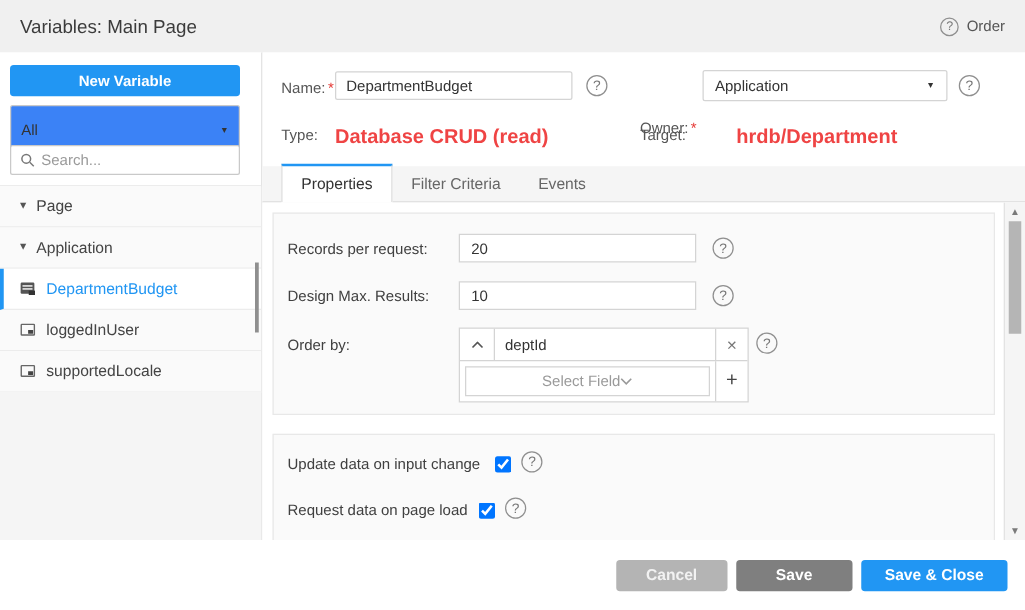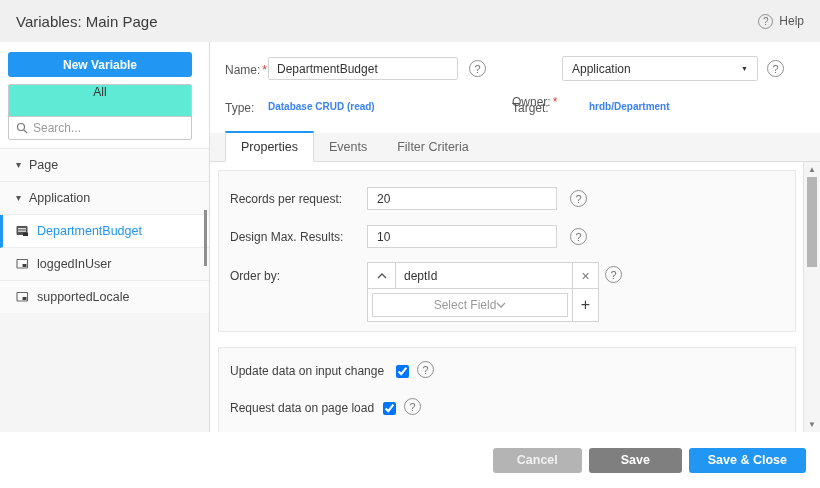--- a/index.html
+++ b/index.html
@@ -15,23 +15,23 @@
   .help-circle { width:15px; height:15px; border:1px solid #8f8f8f; border-radius:50%;
                  display:inline-flex; align-items:center; justify-content:center;
                  font-size:10px; color:#777; background:transparent; }
 
   
   .sidebar { position:absolute; left:0; top:42px; width:210px; height:390px; background:#fff;
              border-right:1px solid #dcdcdc; }
   .btn-new { position:absolute; left:8px; top:10px; width:184px; height:25px; background:#2196f3;
              color:#fff; font-size:12px; font-weight:bold; border:none; border-radius:3px;
              cursor:pointer; font-family:inherit; }
-  .select-all { position:absolute; left:8px; top:42px; width:184px; height:40px; background:#5eead4;
+  .select-all { position:absolute; left:8px; top:42px; width:184px; height:40px; background:#3b82f6;
                 border:1px solid #c9c9c9; border-radius:2px; display:flex; align-items:center;
-                justify-content:space-between; padding:0 8px; font-size:12px; color:#333; cursor:pointer;flex-direction:column; }
+                justify-content:space-between; padding:0 8px; font-size:12px; color:#333; cursor:pointer; }
   .caret-small { font-size:7px; color:#333; }
   .search-box { position:absolute; left:8px; top:74px; width:184px; height:24px; background:#fff;
                 border:1px solid #c9c9c9; border-radius:2px; display:flex; align-items:center;
                 gap:5px; padding:0 7px; }
   .search-box input { border:none; outline:none; background:transparent; width:100%;
                       font-size:12px; color:#333; font-family:inherit; }
   .search-box input::placeholder { color:#9a9a9a; }
   .tree { position:absolute; left:0; top:106px; width:100%; border-top:1px solid #ececec; }
   .tree-row { height:33px; display:flex; align-items:center; gap:8px; padding-left:16px;
               background:#fafafa; border-bottom:1px solid #ececec; font-size:12.5px; color:#444;
@@ -39,21 +39,21 @@
   .tree-row.selected { background:#fff; color:#2196f3; border-left:3px solid #2196f3; padding-left:13px; }
   .tree-caret { font-size:10px; color:#555; line-height:1; }
   .tree-icon { display:inline-flex; }
   .sidebar-filler { position:absolute; left:0; top:271px; width:209px; height:119px; background:#f5f5f5; }
   .sidebar-thumb { position:absolute; right:2px; top:168px; width:3px; height:56px; background:#8f8f8f; }
 
   
   .main { position:absolute; left:210px; top:42px; width:610px; height:390px; background:#fff; }
   .fld-label { position:absolute; font-size:12px; color:#555; }
   .req { color:#e53935; margin-left:2px; }
-  .fld-value { position:absolute; font-size:10px; font-weight:bold; color:#3b82f6; }
+  .fld-value { position:absolute; font-size:16px; font-weight:bold; color:#ef4444; }
   .text-input { position:absolute; height:23px; border:1px solid #d4d4d4; border-radius:2px;
                 font-size:12px; color:#333; padding:0 8px; font-family:inherit; background:#fff; }
   .name-input { left:58px; top:15px; width:190px; }
   .owner-select { position:absolute; left:352px; top:14px; width:196px; height:25px; background:#fff;
                   border:1px solid #d4d4d4; border-radius:2px; display:flex; align-items:center;
                   justify-content:space-between; padding:0 9px; font-size:12px; cursor:pointer; }
   .help-abs { position:absolute; cursor:pointer; }
   .help-lg { width:17px; height:17px; font-size:11px; }
 
   
@@ -109,21 +109,21 @@
 </style>
 </head>
 <body>
 
 <div class="window">
 
   <div class="header">
     <div class="title">Variables: Main Page</div>
     <div class="help">
       <span class="help-circle">?</span>
-      <span>Help</span>
+      <span>Order</span>
     </div>
   </div>
 
   <div class="sidebar">
     <button class="btn-new">New Variable</button>
 
     <div class="select-all">
       <span>All</span>
       <span class="caret-small">▼</span>
     </div>
@@ -195,22 +195,22 @@
     </div>
     <span class="help-circle help-abs help-lg" style="left:557px; top:18px;">?</span>
 
     <span class="fld-label" style="left:15px; top:59px;">Type:</span>
     <span class="fld-value" style="left:58px; top:59px;">Database CRUD (read)</span>
     <span class="fld-label" style="left:302px; top:59px;">Target:</span>
     <span class="fld-value" style="left:352px; top:59px;padding-left:27px;">hrdb/Department</span>
 
     <div class="tabs">
       <div class="tab active">Properties</div>
+      <div class="tab">Filter Criteria</div>
       <div class="tab">Events</div>
-      <div class="tab">Filter Criteria</div>
     </div>
 
     <div class="content">
 
       <div class="panel panel1">
         <span class="p-label" style="left:11px; top:21px;">Records per request:</span>
         <input class="p-input" style="left: 148px; top: 16px;" value="20">
         <span class="help-circle help-abs help-lg" style="left:351px; top:19px;">?</span>
 
         <span class="p-label" style="left:11px; top:59px;">Design Max. Results:</span>

